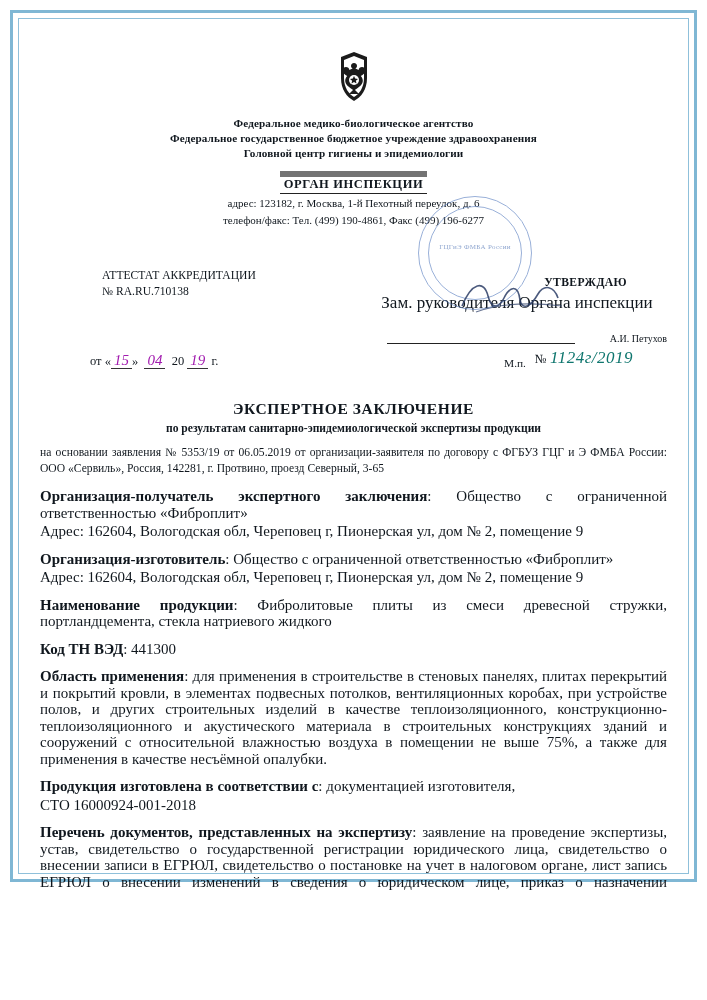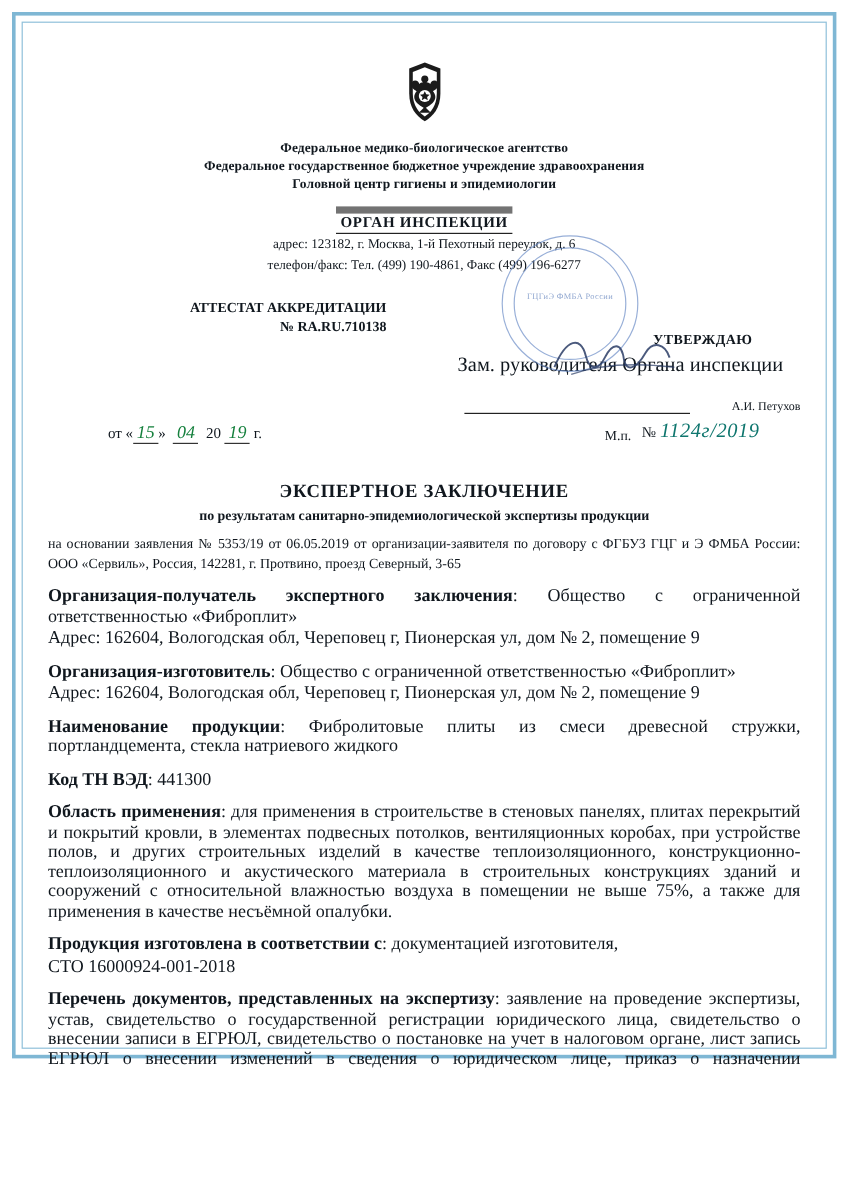--- a/index.html
+++ b/index.html
@@ -80,24 +80,24 @@
 
   
   .mid-row {
     position: relative;
     margin-top: 14px;
     height: 96px;
   }
   .accred {
     position: absolute;
     left: 62px;
-    top: 6px;
+    top: 26px;
     width: 220px;
-    text-align: right;
-    font-weight: bold;
+    text-align: left;
+    font-weight: normal;
     font-size: 11.6px;
     line-height: 16px;
   }
   .approve {
     position: absolute;
     right: 0px;
     top: 0px;
     width: 300px;
     text-align: center;
   }
@@ -186,21 +186,21 @@
   .daterow .left {
     position: absolute;
     left: 50px;
     top: 8px;
     white-space: nowrap;
   }
   .hw {
     font-family: "Liberation Serif", serif;
     font-style: italic;
     font-size: 15px;
-    color: #15803d;
+    color: #a21caf;
     padding: 0 3px;
     border-bottom: 1px solid #333;
   }
   .daterow .right {
     position: absolute;
     right: 34px;
     top: 4px;
     white-space: nowrap;
     font-size: 12.5px;
   }

